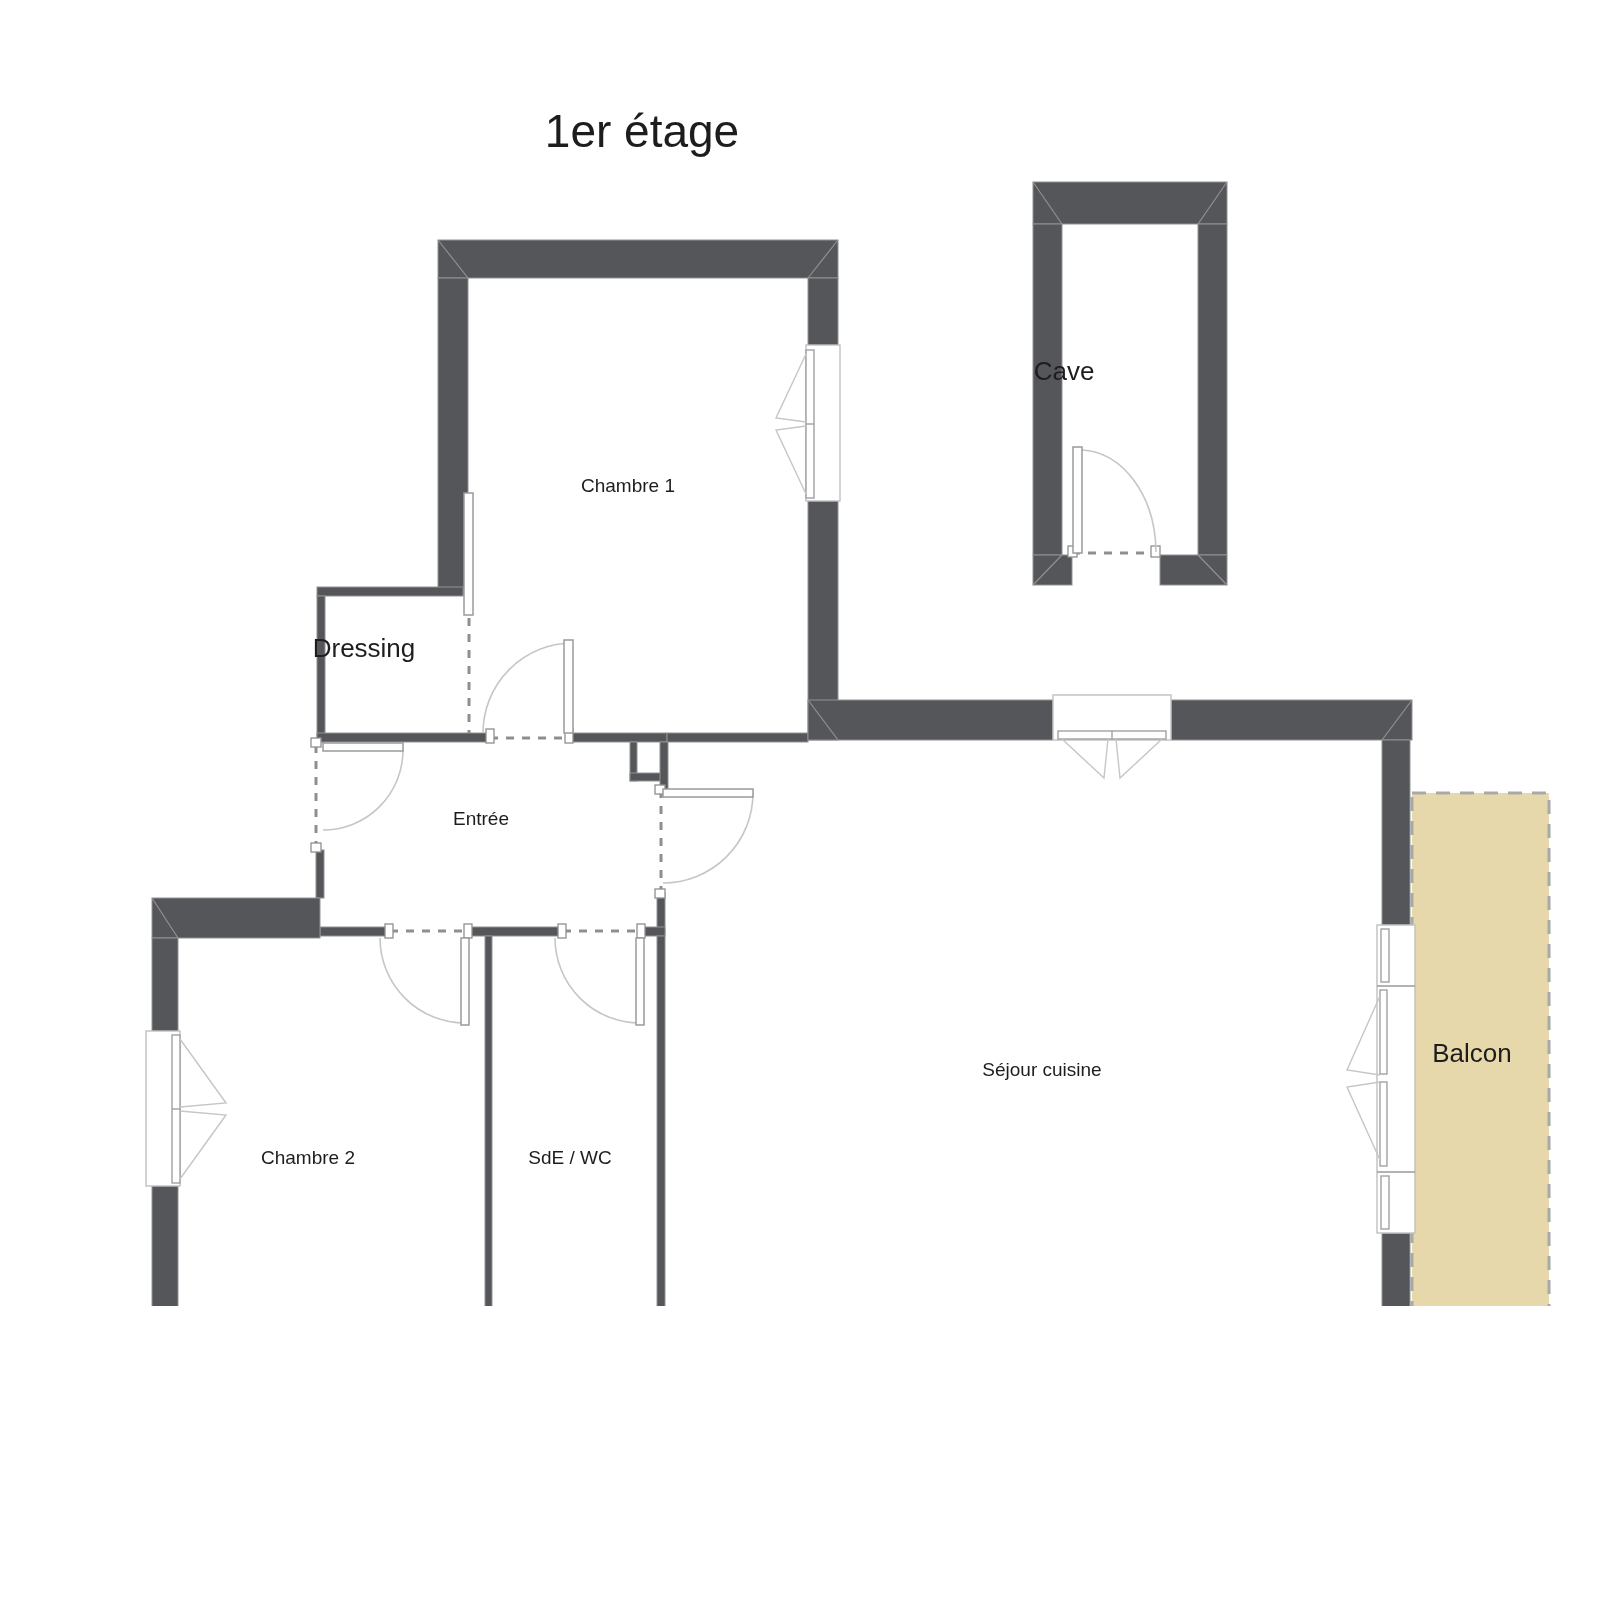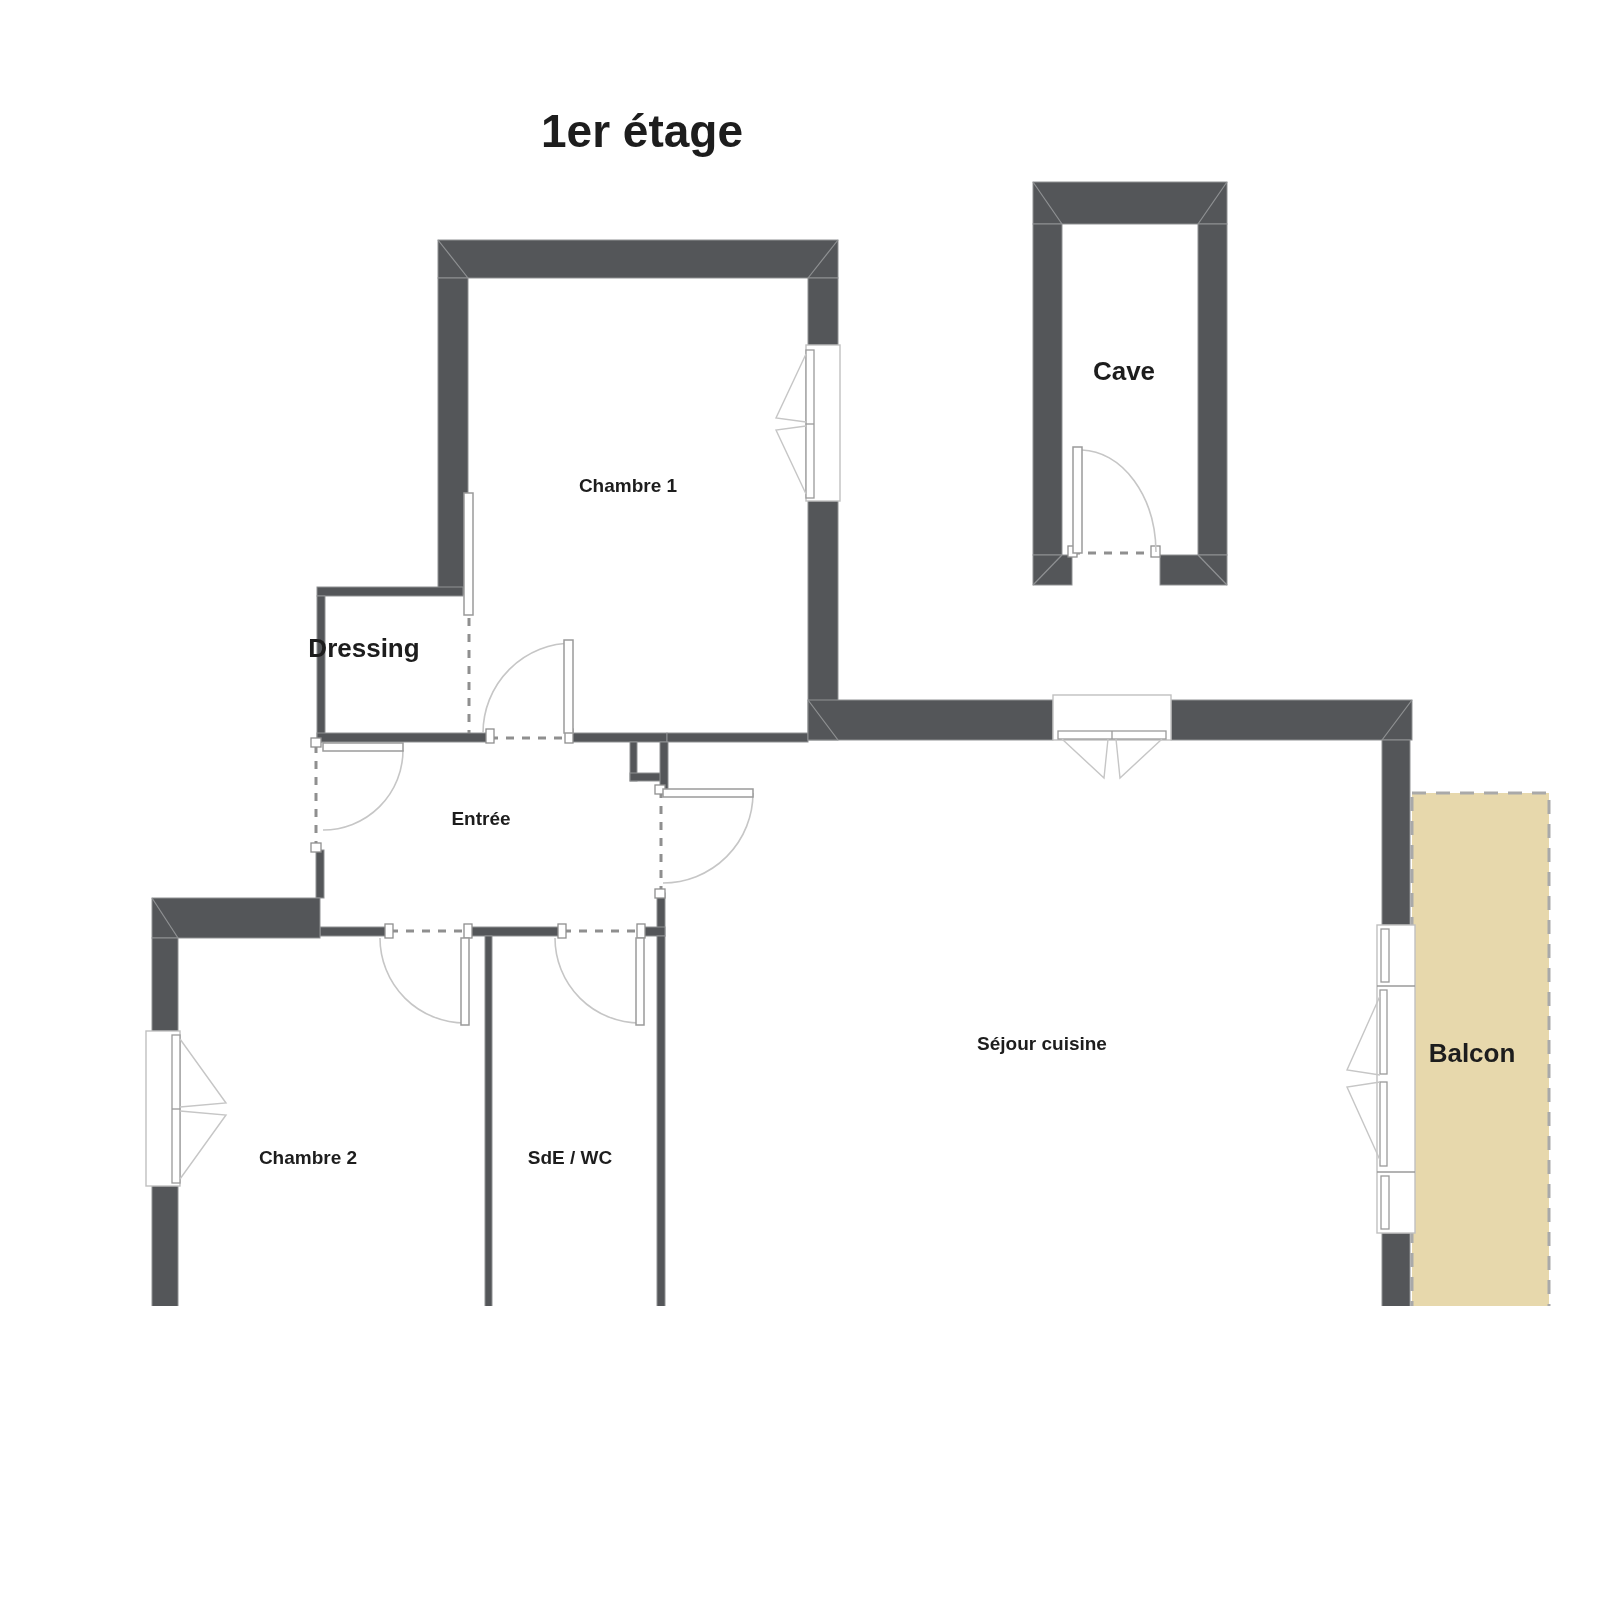--- a/index.html
+++ b/index.html
@@ -2,21 +2,20 @@
 <html style="--background: #ffffff; --wall: #545659; --wall-outline: #8f9193; --dash: #8f8f8f; --door-line: #c6c6c6; --balcony-fill: #e7d8ac; --balcony-border: #a9a9a9; --text: #1d1d1d;"><head>
 <meta charset="utf-8">
 <style>
   html,body{margin:0;padding:0;background:#fff;}
   .canvas{
     position:relative;
     width:1600px;height:1306px;
     background:var(--background,#fff);
     font-family:"Liberation Sans", sans-serif;
     overflow:hidden;
-    font-weight:bold;
   }
   .plan-svg{position:absolute;left:0;top:0;width:1600px;height:1600px;}
   .title{
     position:absolute;
     font-size:46px;
     color:var(--text,#1d1d1d);
     text-align:center;
     white-space:nowrap;
   }
   .room-label{
@@ -238,19 +237,19 @@
   <div class="room-label" style="left:628px;top:486px;">Chambre 1</div>
 
   <div class="room-label small" style="left:364px;top:648px;">Dressing</div>
 
   <div class="room-label" style="left:481px;top:819px;">Entrée</div>
 
   <div class="room-label" style="left:308px;top:1158px;">Chambre 2</div>
 
   <div class="room-label" style="left:570px;top:1158px;">SdE / WC</div>
 
-  <div class="room-label" style="left:1042px;top:1044px;">Séjour cuisine</div>
+  <div class="room-label" style="left:1042px;top:1070px;">Séjour cuisine</div>
 
   <div class="room-label small" style="left:1472px;top:1053px;">Balcon</div>
 
-  <div class="room-label small" style="left:1124px;top:371px;text-align:center;">Cave</div>
+  <div class="room-label small" style="left:1064px;top:371px;text-align:center;">Cave</div>
 
 </div>
 
 </body></html>

